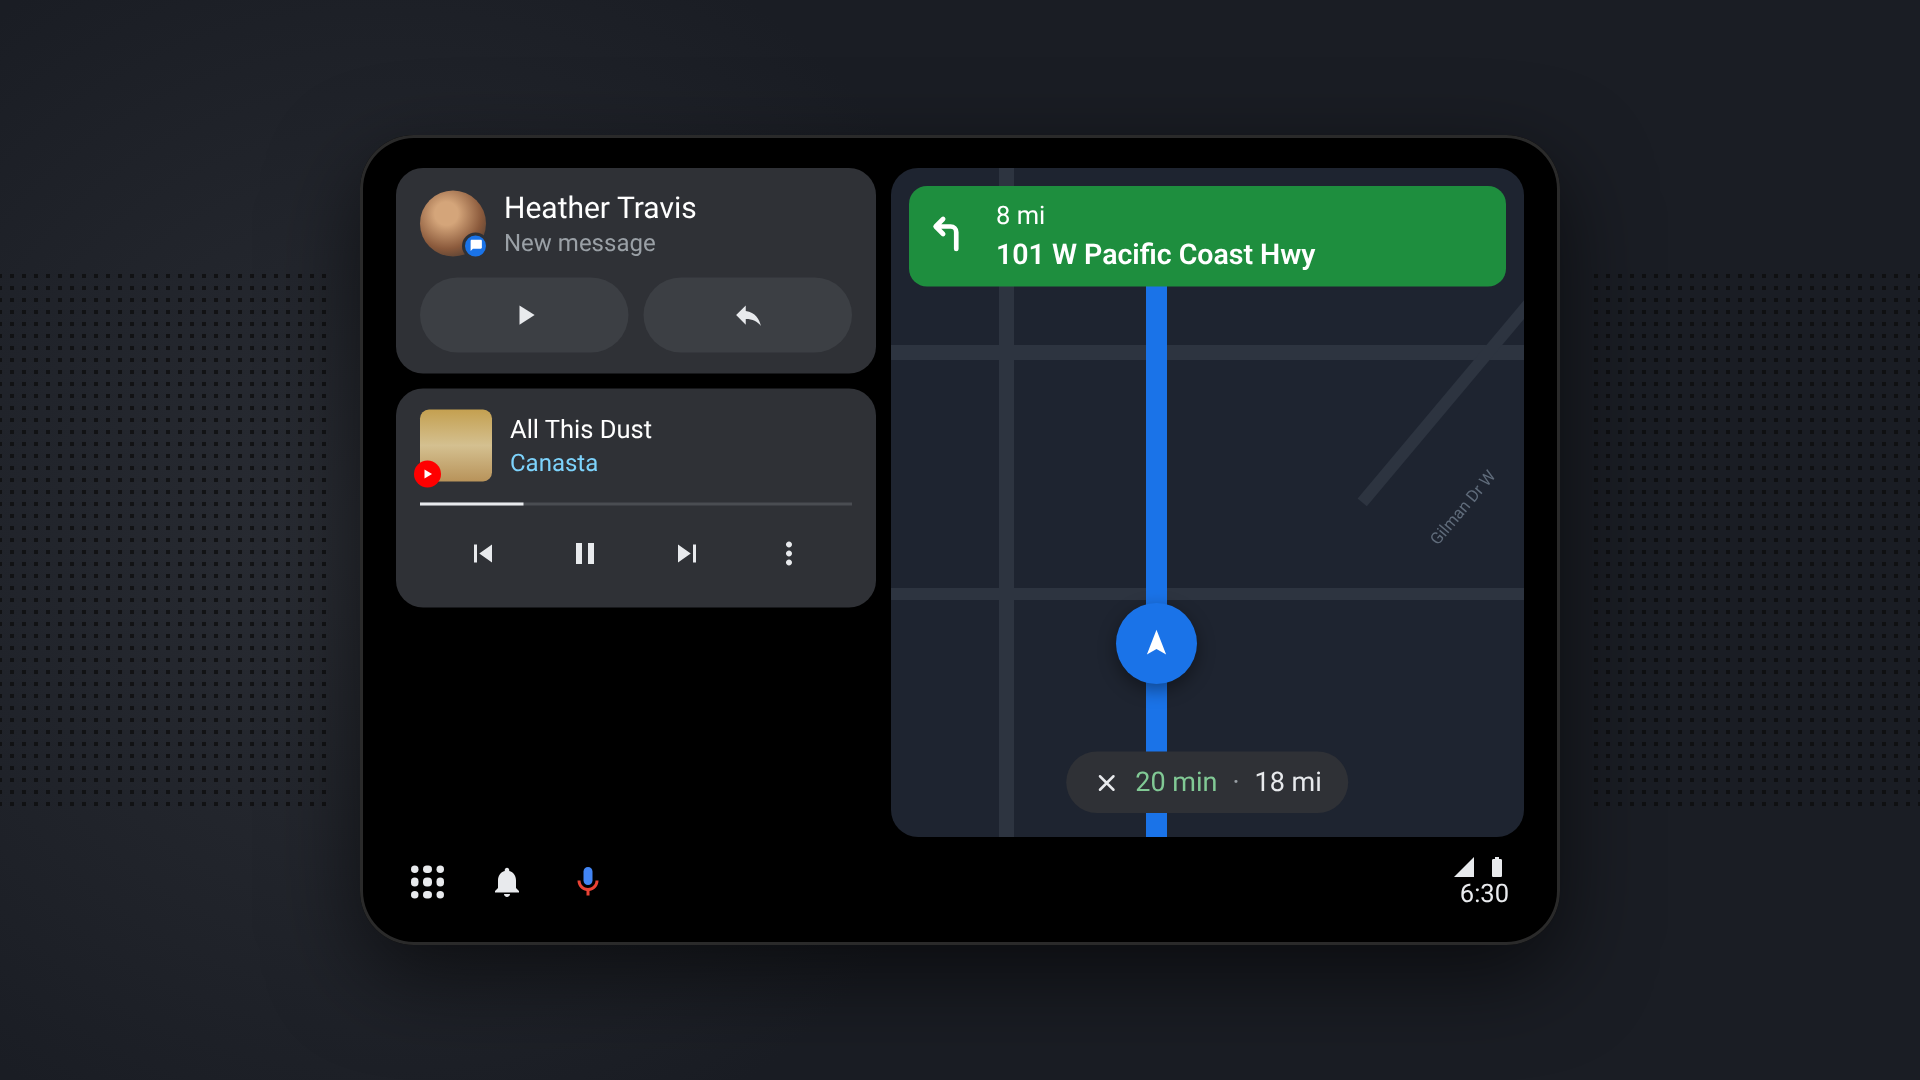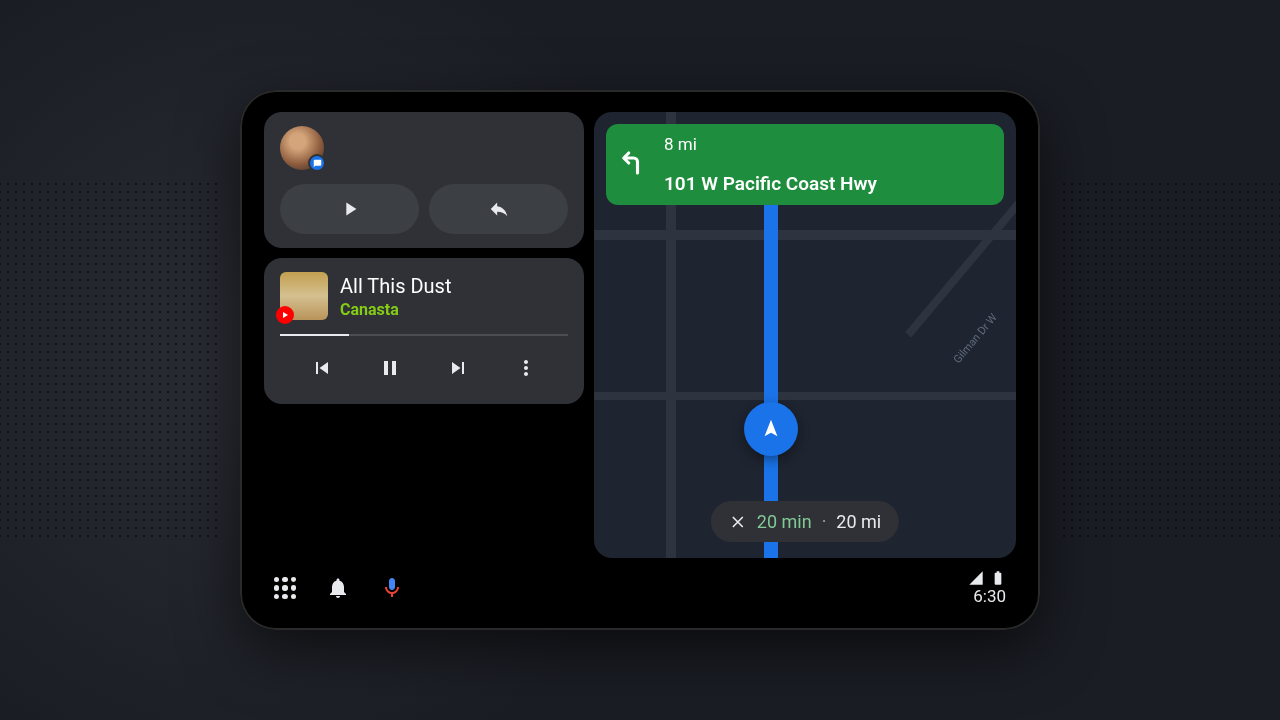--- a/index.html
+++ b/index.html
@@ -145,22 +145,22 @@
     justify-content: center;
   }
   .album-badge::after {
     content: "";
     width: 0; height: 0;
     border-left: 5px solid #fff;
     border-top: 3px solid transparent;
     border-bottom: 3px solid transparent;
     margin-left: 1px;
   }
-  .music-text .title { font-size: 20px; color: #fff; }
-  .music-text .artist { font-size: 16px; color: #84cc16; margin-top: 2px; font-weight: bold; }
+  .music-text .title { font-size: 17px; color: #fff; }
+  .music-text .artist { font-size: 16px; color: #7dd3fc; margin-top: 2px; }
 
   .progress {
     height: 2px;
     background: #4a4d52;
     margin: 14px 0 10px 0;
     position: relative;
   }
   .progress-fill {
     position: absolute;
     left: 0; top: 0;
@@ -234,21 +234,21 @@
     background: #1e8e3e;
     border-radius: 12px;
     padding: 10px 14px;
     display: flex;
     align-items: center;
     gap: 14px;
     color: #fff;
   }
   .turn-arrow svg { width: 30px; height: 30px; fill:#fff; stroke:#fff; }
   .nav-banner .dist { font-size: 17px; font-weight: 400; }
-  .nav-banner .road-name { font-size: 19px; font-weight: 600; margin-top:18px; }
+  .nav-banner .road-name { font-size: 19px; font-weight: 600; margin-top:4px; }
 
   .pos-marker {
     position: absolute;
     left: 150px;
     top: 290px;
     width: 54px;
     height: 54px;
     background: #1a73e8;
     border-radius: 50%;
     display: flex;
@@ -327,20 +327,24 @@
 
       <div class="card">
         <div class="msg-header">
           <div class="avatar">
             <div class="avatar-badge">
               <svg viewBox="0 0 24 24">
                   <path fill="#fff" d="M20 2H4c-1.1 0-2 .9-2 2v18l4-4h14c1.1 0 2-.9 2-2V4c0-1.1-.9-2-2-2z"></path>
                 </svg>
             </div>
           </div>
+          <div class="msg-text">
+            <div class="sender">Heather Travis</div>
+            <div class="sub">New message</div>
+          </div>
         </div>
         <div class="msg-actions">
           <button class="pill-btn">
             <svg viewBox="0 0 24 24">
                 <path d="M8 5v14l11-7z"></path>
               </svg>
           </button>
           <button class="pill-btn">
             <svg viewBox="0 0 24 24">
                 <path d="M10 9V5l-7 7 7 7v-4.1c5 0 8.5 1.6 11 5.1-1-5-4-10-11-11z"></path>
@@ -414,21 +418,21 @@
             <path d="M12 2l7 18-7-4-7 4z"></path>
           </svg>
       </div>
 
       <div class="eta-chip">
         <svg class="close-x" viewBox="0 0 24 24">
             <path stroke="#e8eaed" stroke-width="2.2" stroke-linecap="round" d="M6 6l12 12M18 6L6 18"></path>
           </svg>
         <span class="green">20 min</span>
         <span class="sep">·</span>
-        <span>20 mi</span>
+        <span>18 mi</span>
       </div>
     </div>
   </div>
 
   <div class="bottombar">
     <div class="bar-left">
       <button class="bar-btn">
         <div class="apps-grid">
           <span></span>
             <span></span>

